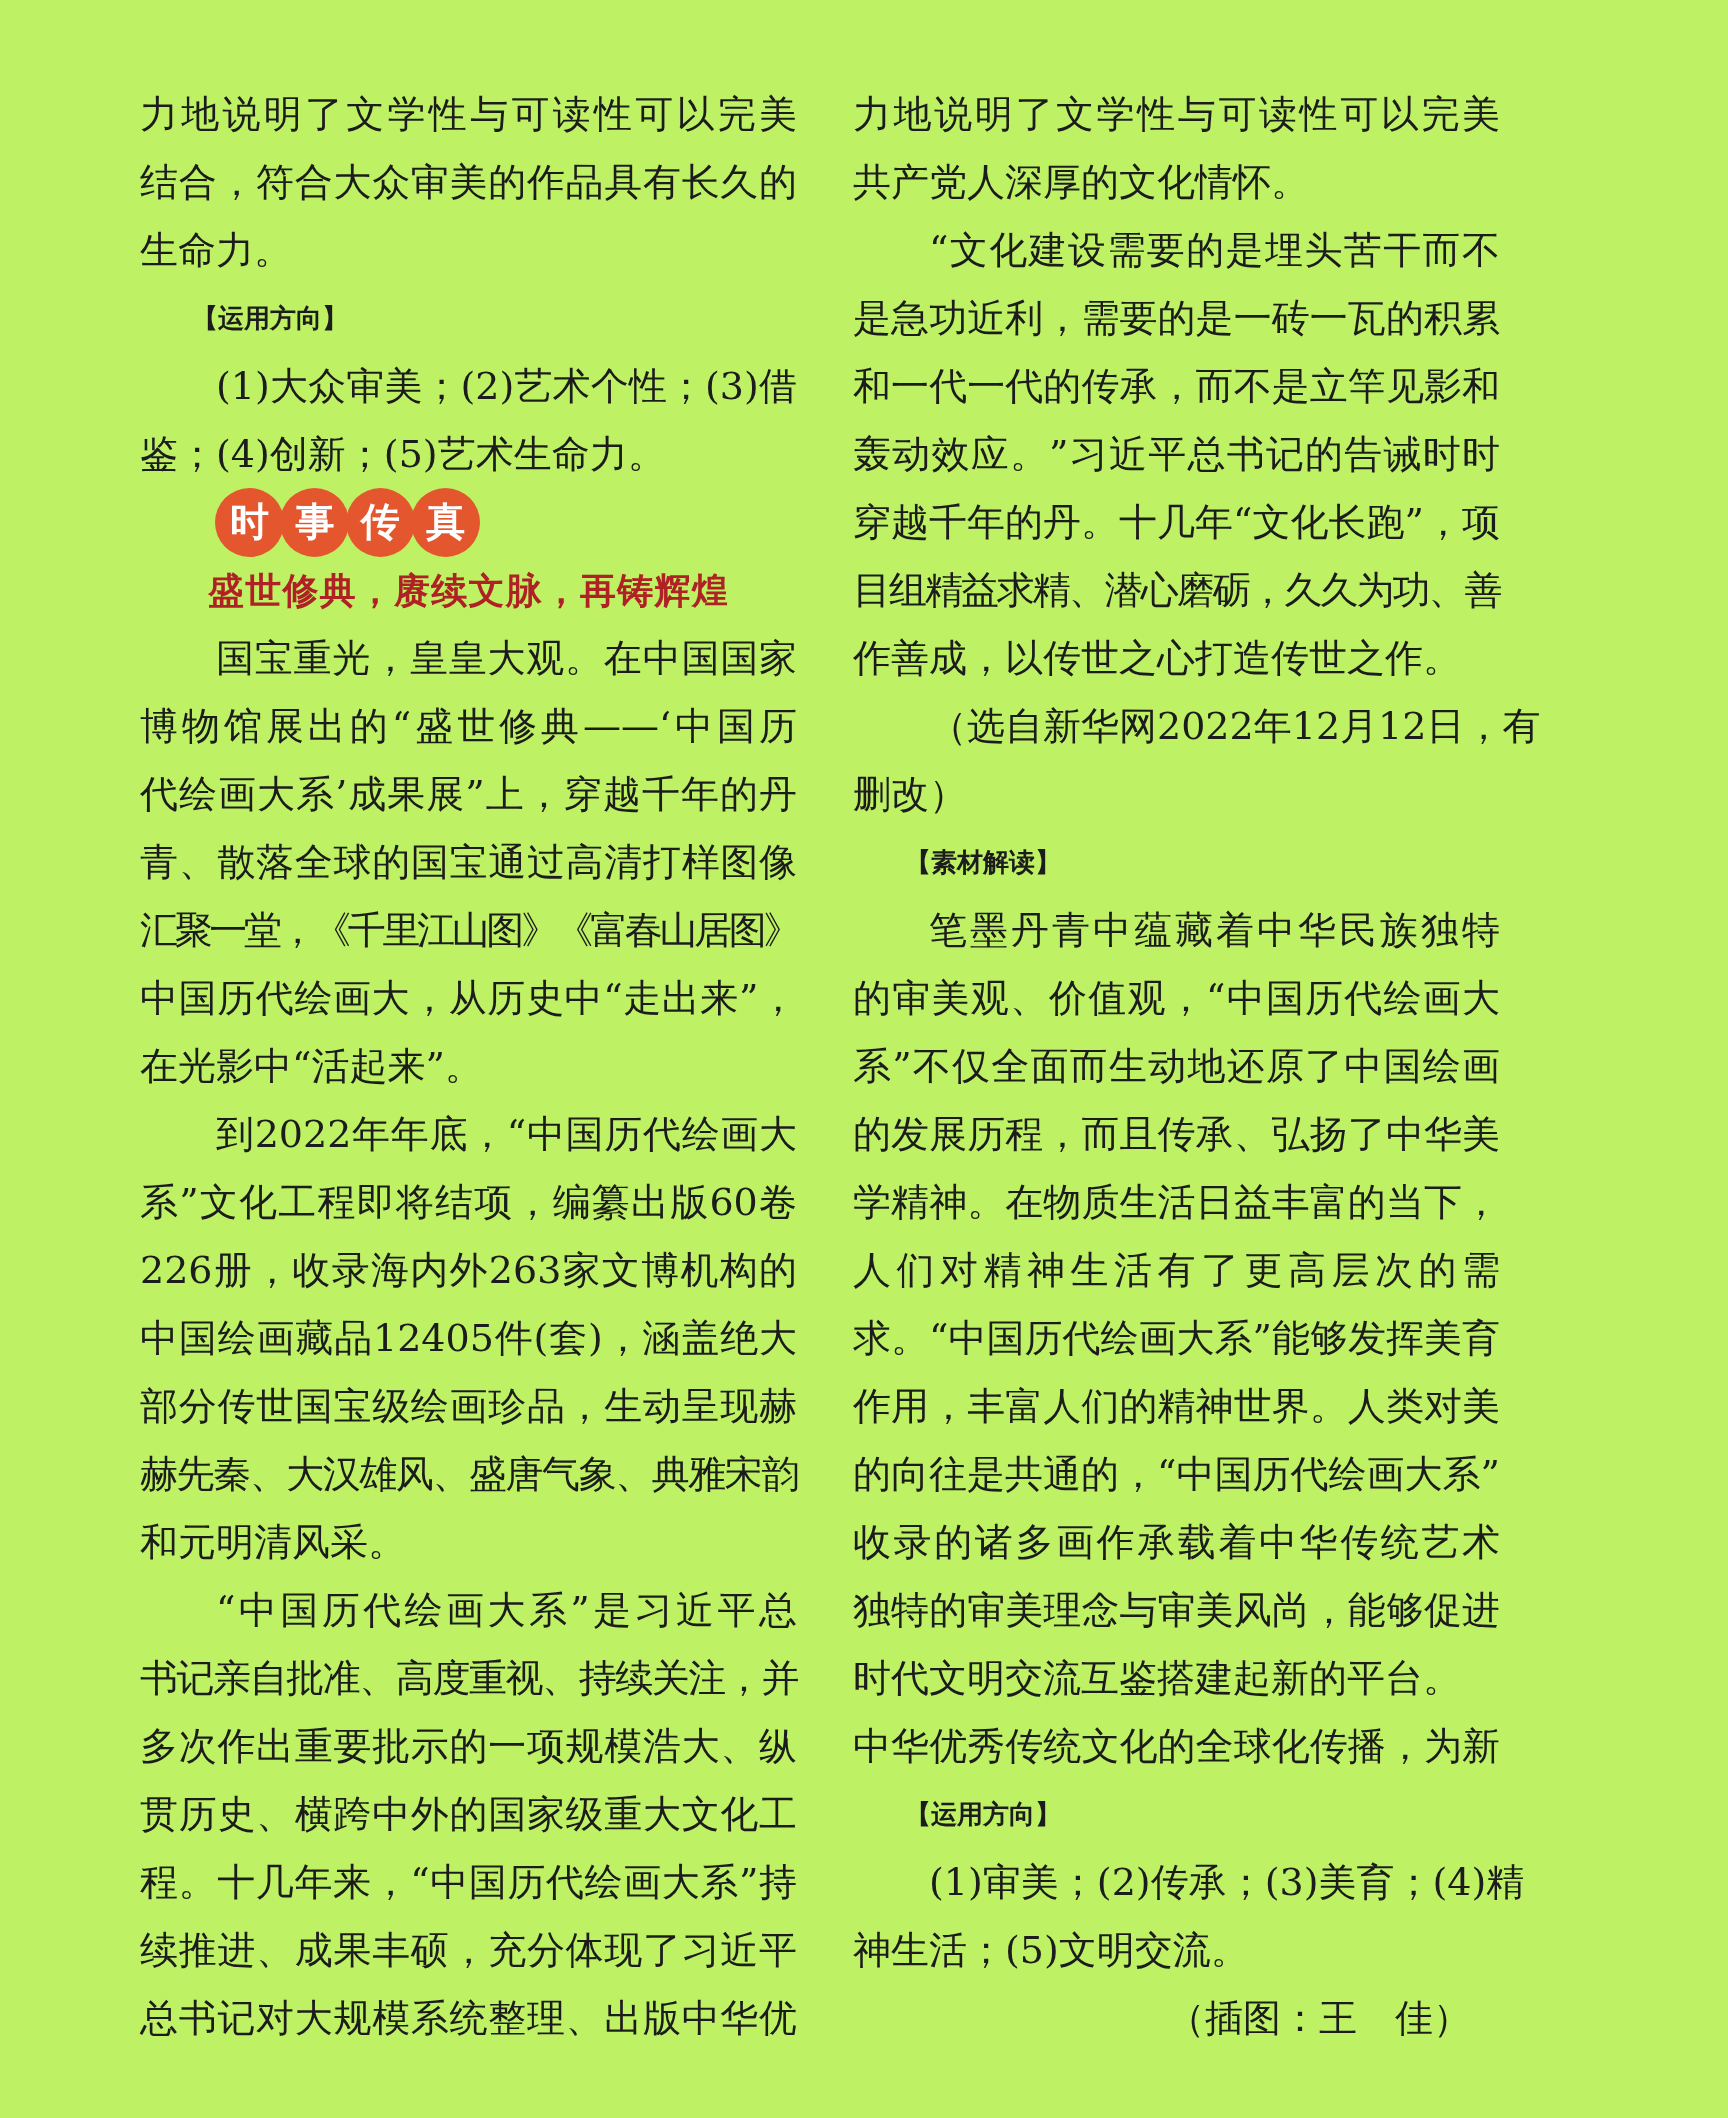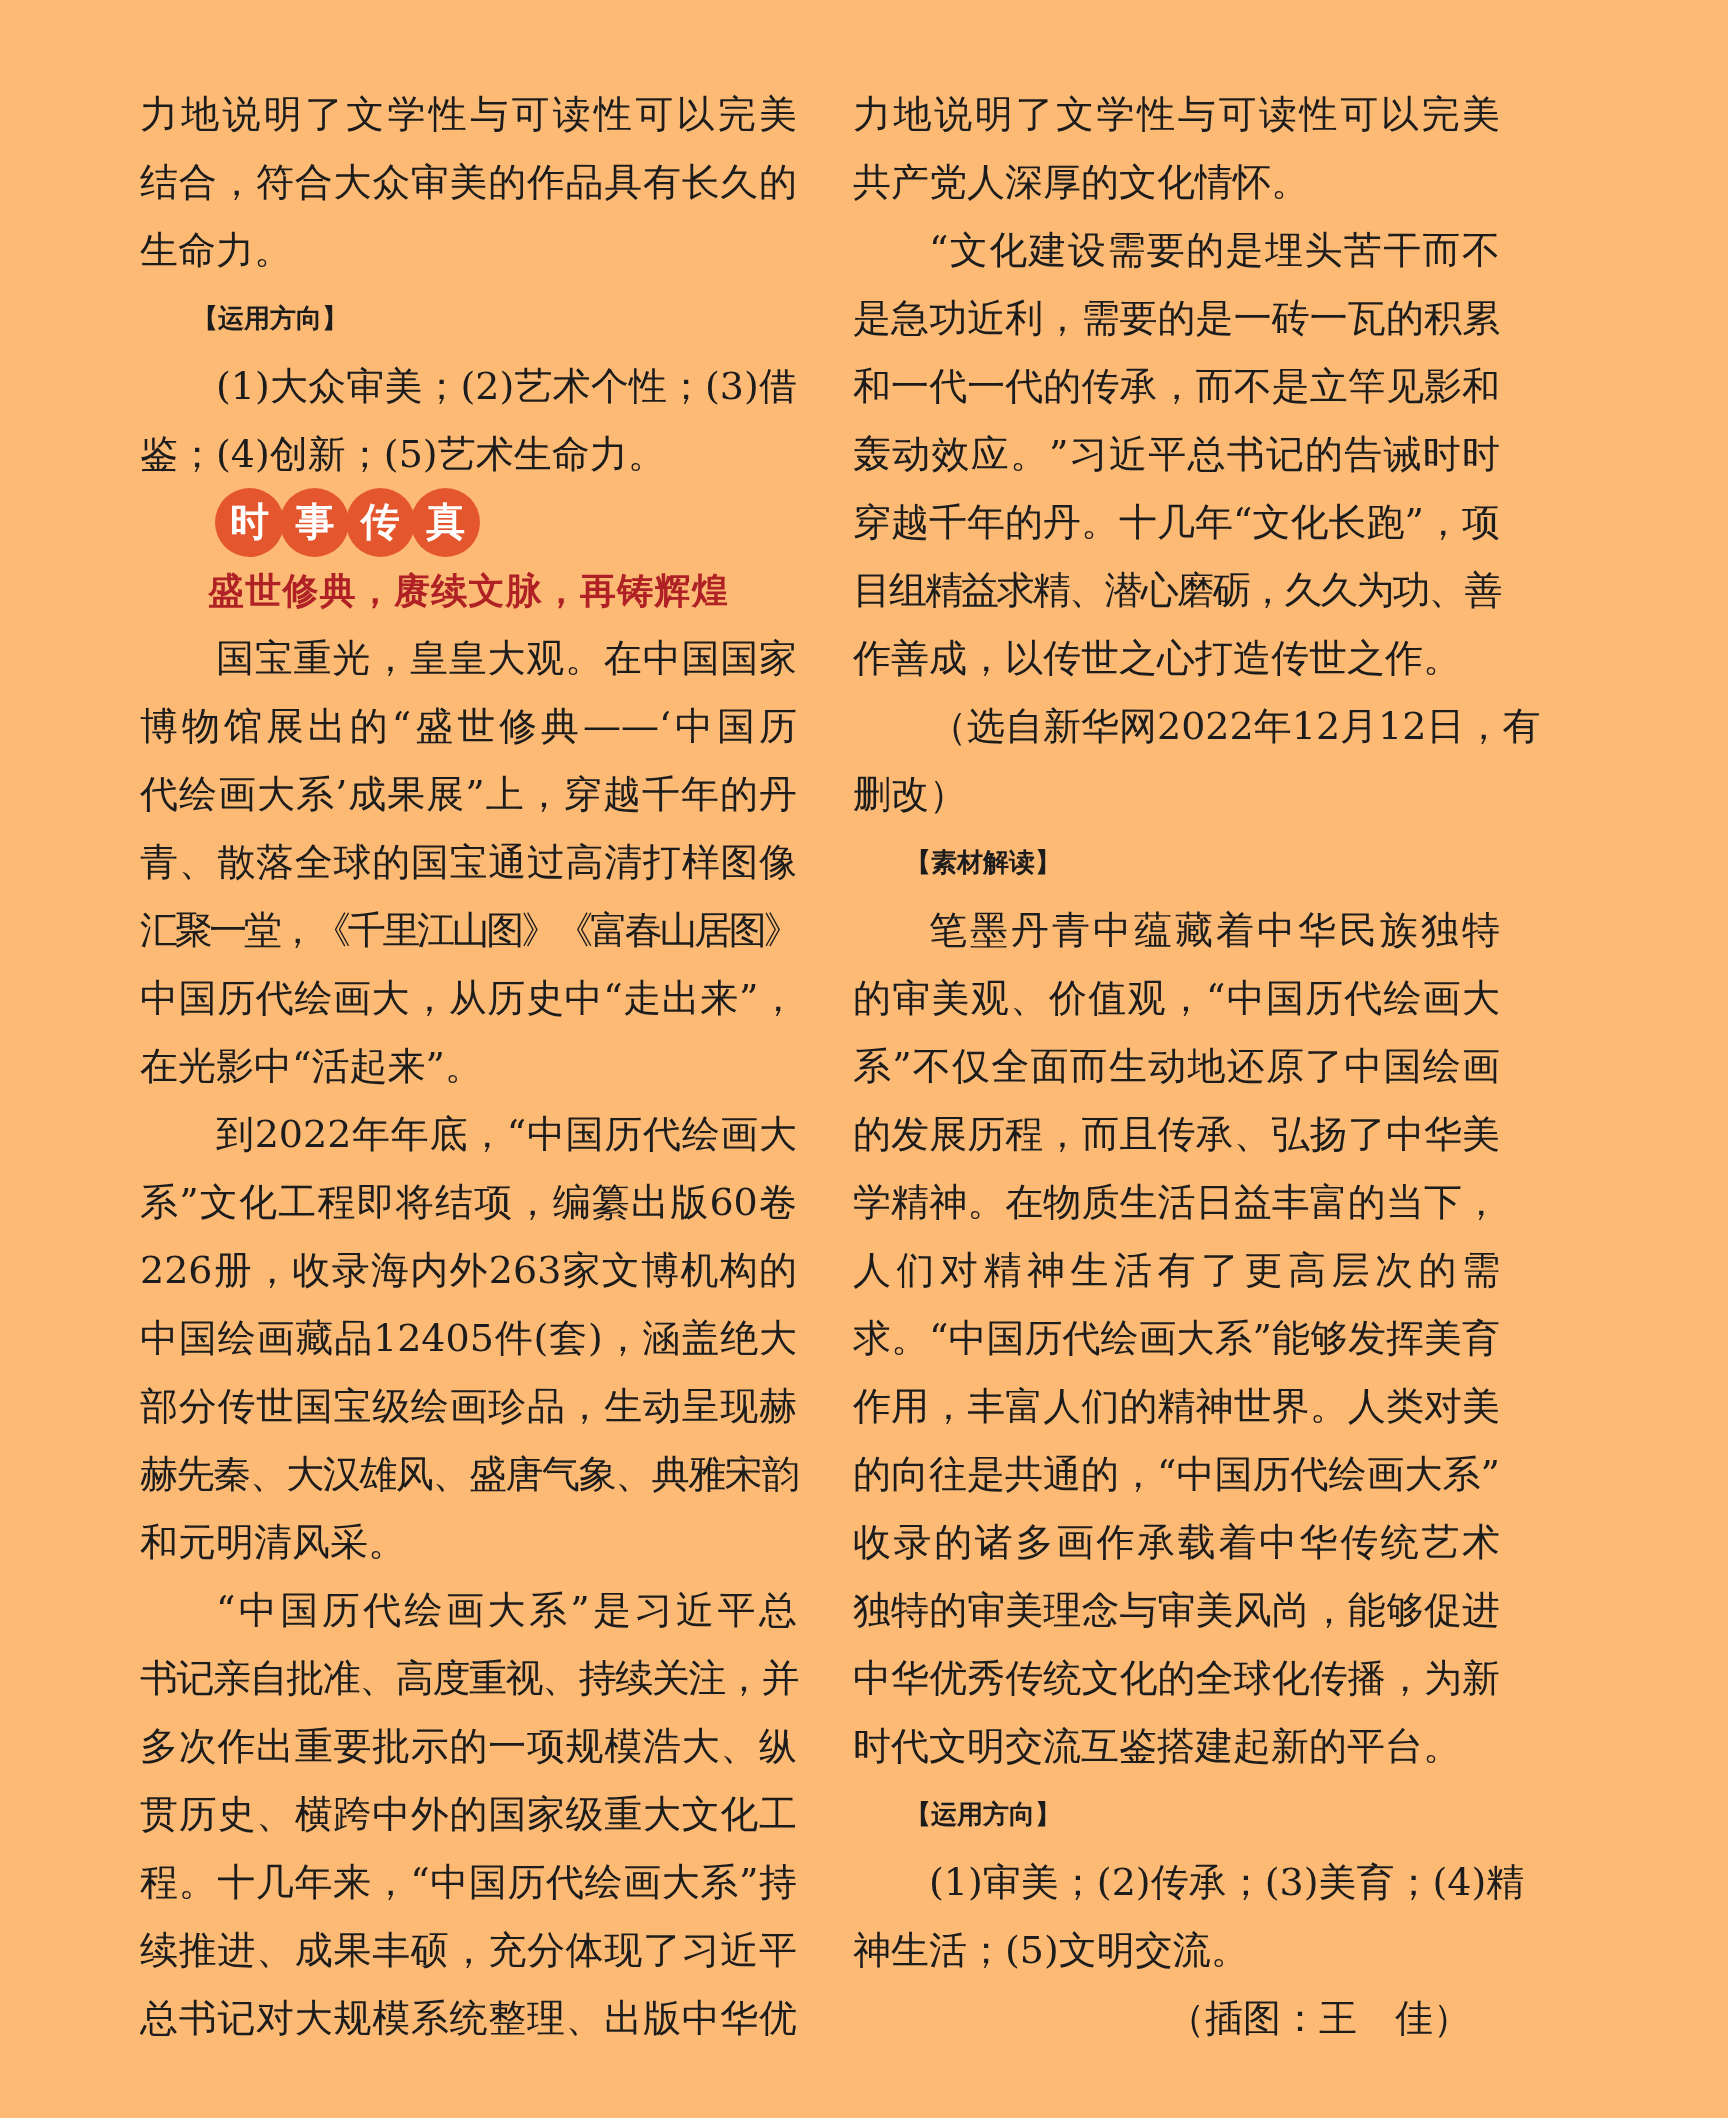--- a/index.html
+++ b/index.html
@@ -4,21 +4,21 @@
 <style>
   html,body{margin:0;padding:0;}
   body{
     width:1729px;height:2119px;
     background:#ffffff;
     font-family:"DejaVu Serif","Liberation Serif",serif;
     color:#1c1c1c;
     position:relative;
     overflow:hidden;
   }
-  .page{position:absolute;inset:0;background:#fdba74;}
+  .page{position:absolute;inset:0;background:#bef264;}
   .column{position:absolute;top:80px;}
   .col-left{left:140px;width:657px;}
   .col-right{left:853px;width:647px;}
 
   .line{
     height:68px;line-height:68px;
     font-size:38px;
     text-align:justify;
     text-align-last:justify;
     overflow:visible;
@@ -125,21 +125,21 @@
       <div class="line body-row">的审美观、价值观，“中国历代绘画大</div>
       <div class="line body-row">系”不仅全面而生动地还原了中国绘画</div>
       <div class="line body-row">的发展历程，而且传承、弘扬了中华美</div>
       <div class="line body-row">学精神。在物质生活日益丰富的当下，</div>
       <div class="line body-row">人们对精神生活有了更高层次的需</div>
       <div class="line body-row">求。“中国历代绘画大系”能够发挥美育</div>
       <div class="line body-row">作用，丰富人们的精神世界。人类对美</div>
       <div class="line body-row">的向往是共通的，“中国历代绘画大系”</div>
       <div class="line body-row">收录的诸多画作承载着中华传统艺术</div>
       <div class="line body-row">独特的审美理念与审美风尚，能够促进</div>
+      <div class="line last">时代文明交流互鉴搭建起新的平台。</div>
       <div class="line body-row">中华优秀传统文化的全球化传播，为新</div>
-      <div class="line last">时代文明交流互鉴搭建起新的平台。</div>
       <div class="line subhead">【运用方向】</div>
       <div class="line indent">(1)审美；(2)传承；(3)美育；(4)精</div>
       <div class="line last">神生活；(5)文明交流。</div>
       <div class="line right">（插图：王　佳）</div>
     </div>
 </div>
 
 
 </body></html>

